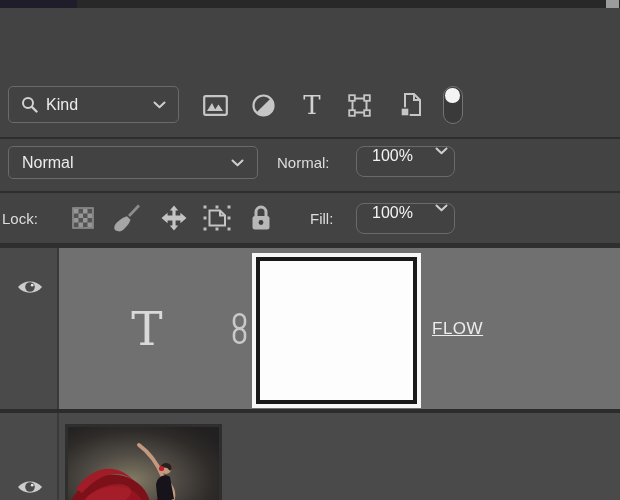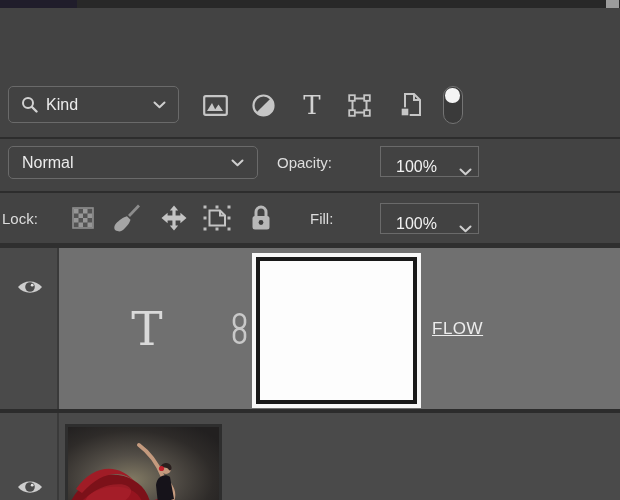--- a/index.html
+++ b/index.html
@@ -36,22 +36,22 @@
   .ficon{display:flex;align-items:center;justify-content:center;}
   .type-glyph{font-family:"DejaVu Serif",serif;color:#d2d2d2;font-size:26px;line-height:1;}
   .toggle-pill{left:443px;top:86px;width:20px;height:38px;border:1.5px solid #747474;border-radius:11px;
     background:#3a3a3a;box-sizing:border-box;}
   .toggle-pill .knob{position:absolute;left:1.2px;top:1.2px;width:14.5px;height:14.5px;border-radius:50%;background:#f4f4f4;}
 
   
   .normal-dd{left:8px;top:146px;width:250px;height:33px;padding:10px 13px;}
   .normal-dd .dd-label{font-size:16px;}
   .inline-label{color:#dddddd;font-size:15px;display:flex;align-items:center;}
-  .value-field{box-sizing:border-box;border:1.5px solid #6a6a6a;border-radius:0;background:#424242;
-    display:flex;align-items:flex-end;color:#f2f2f2;margin-left:24px;}
+  .value-field{box-sizing:border-box;border:1.5px solid #6a6a6a;border-radius:8px;background:#424242;
+    display:flex;align-items:flex-start;color:#f2f2f2;}
   .value-field .vf-value{width:71px;display:flex;align-items:center;justify-content:center;font-size:16px;}
   .value-field .vf-sep{width:1.5px;background:#6a6a6a;}
   .value-field .vf-chev{flex:1;display:flex;align-items:center;justify-content:center;}
 
   
   .layer-row{left:0;width:620px;}
   .row-selected{background:#707070;}
   .row-normal{background:#4a4a4a;}
   .eye-col{position:absolute;left:0;top:0;width:57px;height:100%;background:#4a4a4a;border-right:2px solid #3a3a3a;box-sizing:content-box;}
   .layer-name{font-size:17px;color:#ececec;letter-spacing:.5px;text-decoration:underline;}
@@ -131,21 +131,21 @@
   <div class="abs divider" style="top:137px;height:2px;"></div>
 
   <div class="abs dropdown normal-dd">
     <span class="dd-label">Normal</span>
     <span class="dd-chev">
       <svg width="13" height="8" viewBox="0 0 13 8">
           <polyline points="1.5,1.5 6.5,6.2 11.5,1.5" fill="none" stroke="#cfcfcf" stroke-width="2" stroke-linecap="round" stroke-linejoin="round"></polyline>
         </svg>
     </span>
   </div>
-  <div class="abs inline-label" style="left:277px;top:146px;height:33px;">Opacity:</div>
+  <div class="abs inline-label" style="left:277px;top:146px;height:33px;">Normal:</div>
   <div class="abs value-field" style="left:356px;top:146px;width:99px;height:31px;">
     <span class="vf-value">100%</span>
     <span class="vf-sep"></span>
     <span class="vf-chev">
       <svg width="13" height="8" viewBox="0 0 13 8">
           <polyline points="1.5,1.5 6.5,6.2 11.5,1.5" fill="none" stroke="#cfcfcf" stroke-width="2" stroke-linecap="round" stroke-linejoin="round"></polyline>
         </svg>
     </span>
   </div>
 

